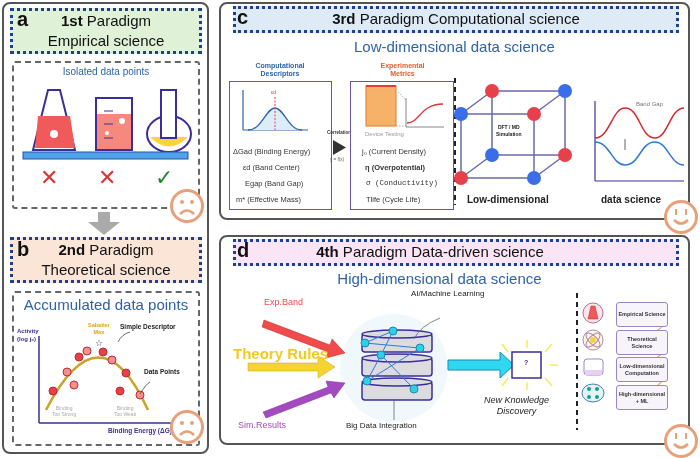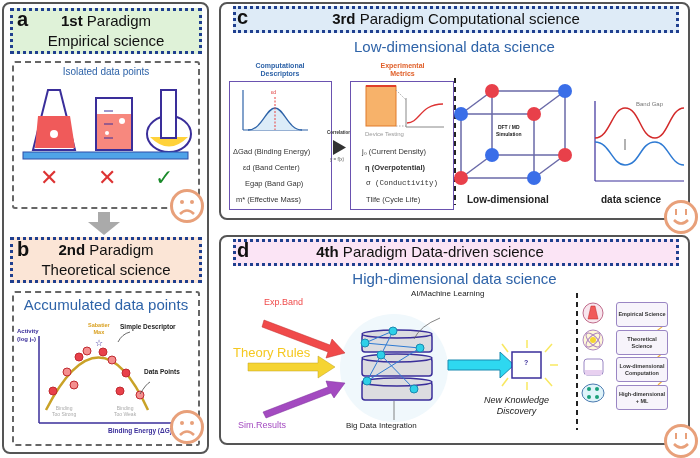--- a/index.html
+++ b/index.html
@@ -188,21 +188,21 @@
       <path d="M10 20 Q17 27 24 20" stroke="#e8a07a" stroke-width="2.5" fill="none"></path>
     </svg>
   </div>
 
 <div class="panel" style="left:219px;top:235px;width:471px;height:210px;"></div>
 <div class="hdr" style="left:233px;top:239px;width:446px;height:27px;background:#fbe4f5;"></div>
 <div class="letter" style="left:237px;top:239px;">d</div>
 <div class="htxt" style="left:233px;top:243px;width:394px;">
   <b>4th</b><span> Paradigm Data-driven science</span>
 </div>
-<div class="sub" style="left:219px;top:270px;width:471px;font-size:15px;">High-dimensional data science</div>
+<div class="sub" style="left:204px;top:270px;width:471px;font-size:15px;">High-dimensional data science</div>
 
 <svg style="left:0;top:0;" width="700" height="458">
   <circle cx="394" cy="368" r="54" fill="#f0f8fc"></circle>
 
   <path d="M264 320 L330 345 L332 339 L345 353 L326 358 L328 352 L262 327 Z" fill="#f04a4a" stroke="#c02a2a" stroke-width="0.5"></path>
   <path d="M248 363 L318 363 L318 356 L335 367 L318 378 L318 371 L248 371 Z" fill="#f5d432" stroke="#c0a020" stroke-width="0.5"></path>
   <path d="M263 412 L328 387 L326 381 L345 383 L334 398 L331 393 L266 418 Z" fill="#a34ac0" stroke="#7a2a9a" stroke-width="0.5"></path>
 
   <g stroke="#3a2e9a" stroke-width="1.5" fill="#dcdce0">
     <rect x="362" y="334" width="70" height="18" rx="3"></rect>
@@ -253,21 +253,21 @@
   <rect x="584" y="359" width="19" height="16" rx="3" fill="#fff" stroke="#9a86c4"></rect>
   <rect x="585" y="370" width="17" height="5" fill="#e8d0f0"></rect>
   <ellipse cx="593" cy="393" rx="11" ry="9" fill="#e0f4fa" stroke="#4a7ab0"></ellipse>
   <circle cx="589" cy="389" r="2" fill="#1aa07a"></circle>
     <circle cx="597" cy="389" r="2" fill="#1aa07a"></circle>
     <circle cx="589" cy="397" r="2" fill="#1aa07a"></circle>
     <circle cx="597" cy="397" r="2" fill="#1aa07a"></circle>
   <path d="M658 305 Q676 318 658 330 Q676 343 658 357 Q676 370 658 385" stroke="#f0b040" fill="none" stroke-width="1.2"></path>
 </svg>
 <div class="abs" style="left:264px;top:297px;font-size:9px;color:#f04a4a;">Exp.Band</div>
-<div class="abs" style="left:233px;top:345px;font-size:13px;color:#f5c820;">Theory Rules</div>
+<div class="abs" style="left:233px;top:345px;font-size:15px;color:#f5c820;font-weight:bold;">Theory Rules</div>
 <div class="abs" style="left:238px;top:420px;font-size:9px;color:#a34ac0;">Sim.Results</div>
 <div class="abs" style="left:411px;top:289px;font-size:8px;color:#222;">AI/Machine Learning</div>
 <div class="abs" style="left:346px;top:421px;font-size:8px;color:#222;">Big Data Integration</div>
 <div class="abs" style="left:524px;top:359px;font-size:7px;font-weight:bold;color:#3a2e9a;">?</div>
 <div class="abs" style="left:484px;top:395px;font-size:9px;color:#222;text-align:center;line-height:11px;font-style:italic;"><span>New Knowledge</span><br><span>Discovery</span></div>
 
 <div class="mlbox" style="left:616px;top:302px;">Empirical Science</div>
 <div class="mlbox" style="left:616px;top:330px;">Theoretical Science</div>
 <div class="mlbox" style="left:616px;top:357px;">Low-dimensional Computation</div>
 <div class="mlbox" style="left:616px;top:385px;">High-dimensional + ML</div>

